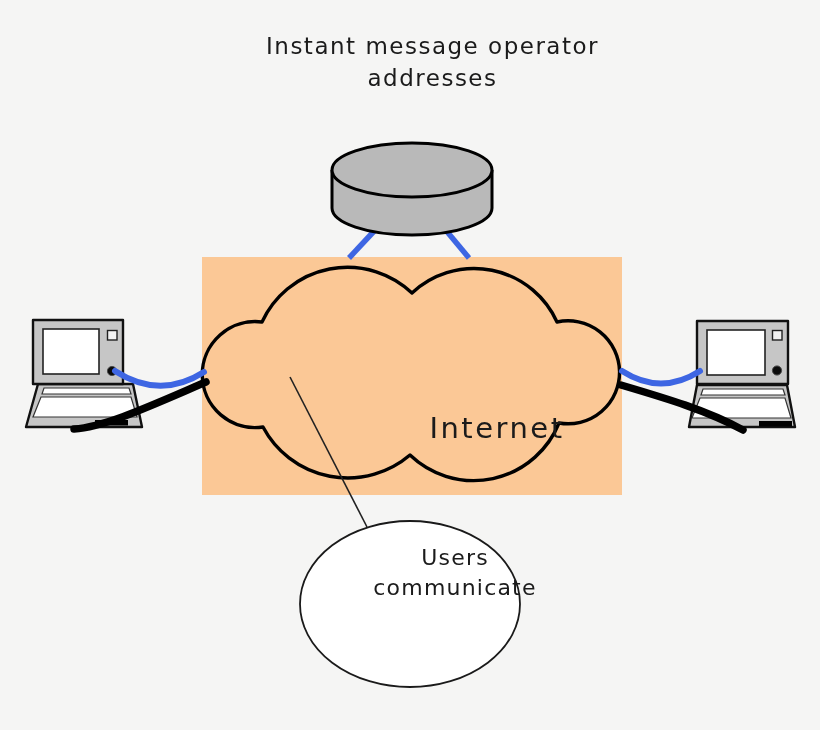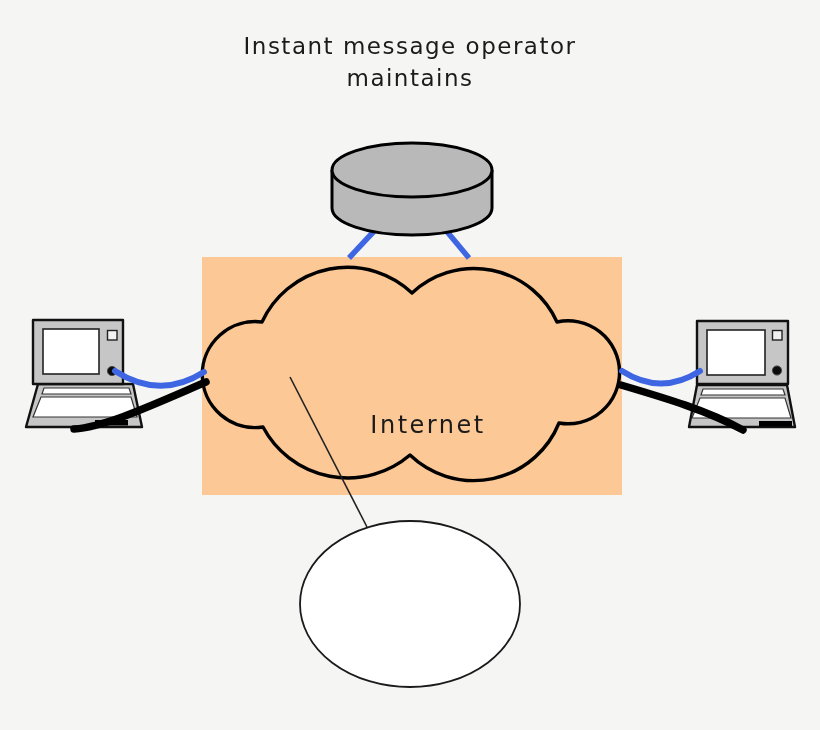--- a/index.html
+++ b/index.html
@@ -18,34 +18,35 @@
   .canvas svg {
     position: absolute;
     left: 0;
     top: 0;
   }
   .caption {
     position: absolute;
     color: var(--text, #1b1b1b);
     text-align: center;
     white-space: nowrap;
+    margin-left: 45px;
   }
   .top-caption {
     left: 0;
     right: 0;
     top: 30px;
     font-size: 23px;
     line-height: 32px;
     letter-spacing: 1.5px;
   }
   .internet-label {
-    left: 192px;
+    left: 216px;
     width: 472px;
     top: 411px;
-    font-size: 24px;
+    font-size: 29px;
     letter-spacing: 2.5px;
   }
   .peer-caption {
     left: 295px;
     width: 230px;
     top: 543px;
     font-size: 22px;
     line-height: 29.5px;
     letter-spacing: 1.2px;
   }
@@ -171,21 +172,23 @@
     <path class="cable" d="M 74,429 C 105,427 150,406 206,382"></path>
     <path class="cable" d="M 621,385 C 665,398 706,410 743,430"></path>
 
     <line class="pointer" x1="290" y1="377" x2="367" y2="527"></line>
 
     <ellipse class="bubble" cx="410" cy="604" rx="110" ry="83"></ellipse>
   </svg>
 
   <div class="caption top-caption">
     <div>Instant message operator</div>
-    <div>maintains</div>
+    <div>addresses</div>
   </div>
 
   <div class="caption internet-label">Internet</div>
 
   <div class="caption peer-caption">
+    <div>Users</div>
+    <div>communicate</div>
   </div>
 
 </div>
 
 </body></html>

